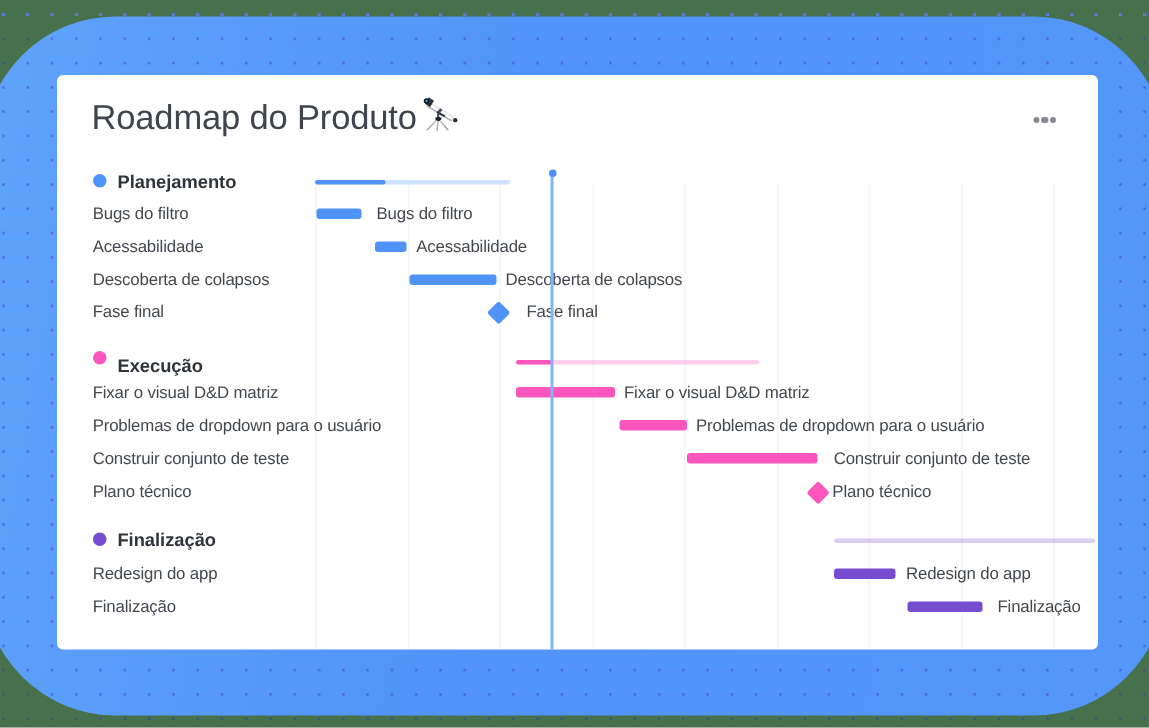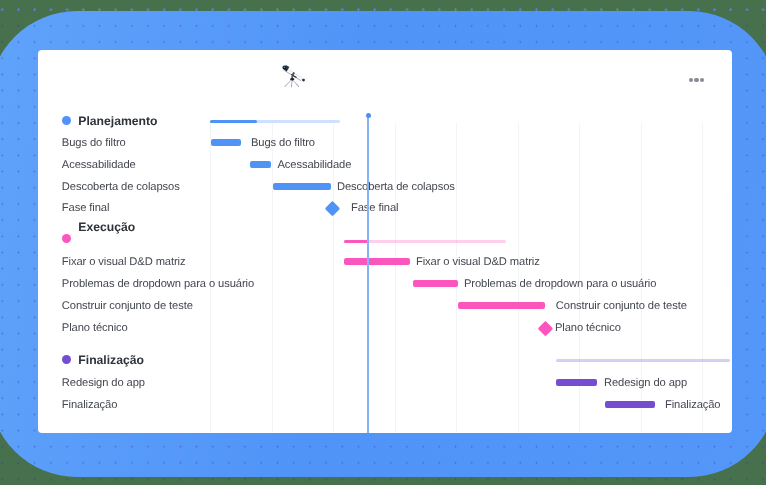--- a/index.html
+++ b/index.html
@@ -41,20 +41,21 @@
 </style>
 </head>
 <body>
 
 <div class="stage">
   <div class="dotsouter"></div>
   <div class="bluebg"></div>
   <div class="dots"></div>
   <div class="card"></div>
 
+  <div class="title">Roadmap do Produto</div>
 
   <svg class="tele" viewBox="0 0 28 28">
     <defs>
       <linearGradient id="tubeG" x1="0.32" y1="0" x2="0.02" y2="1">
         <stop offset="0" stop-color="#e6e8ec"></stop>
         <stop offset="0.12" stop-color="#fbfbfc"></stop>
         <stop offset="0.38" stop-color="#ffffff"></stop>
         <stop offset="0.70" stop-color="#ffffff"></stop>
         <stop offset="0.86" stop-color="#e4e6ea"></stop>
         <stop offset="1" stop-color="#aeb2bb"></stop>
@@ -121,21 +122,21 @@
       <div class="tname" style="top:159px">Acessabilidade</div>
       <div class="bar" style="left:250px;top:161px;width:21px;background:#4f93f7"></div>
       <div class="blabel" style="left:277.5px;top:159px">Acessabilidade</div>
       <div class="tname" style="top:181px">Descoberta de colapsos</div>
       <div class="bar" style="left:273px;top:183px;width:58px;background:#4f93f7"></div>
       <div class="blabel" style="left:337px;top:181px">Descoberta de colapsos</div>
       <div class="tname" style="top:202px">Fase final</div>
       <div class="dia" style="left:327.1px;top:203.1px;background:#4f93f7"></div>
       <div class="blabel" style="left:351px;top:202px">Fase final</div>
       <div class="gdot" style="left:61.6px;top:233.8px;background:#fb56bd"></div>
-      <div class="gname" style="top:220px">Execução</div>
+      <div class="gname" style="top:237px">Execução</div>
       <div class="progdot" style="left:344px;top:240px;width:162px;background:#fb56bd;opacity:.28"></div>
       <div class="prog" style="left:344px;top:240px;width:24px;background:#fb56bd"></div>
       <div class="tname" style="top:256px">Fixar o visual D&amp;D matriz</div>
       <div class="bar" style="left:344px;top:258px;width:65.80000000000001px;background:#fb56bd"></div>
       <div class="blabel" style="left:416px;top:256px">Fixar o visual D&amp;D matriz</div>
       <div class="tname" style="top:278px">Problemas de dropdown para o usuário</div>
       <div class="bar" style="left:413px;top:280px;width:45px;background:#fb56bd"></div>
       <div class="blabel" style="left:464px;top:278px">Problemas de dropdown para o usuário</div>
       <div class="tname" style="top:300px">Construir conjunto de teste</div>
       <div class="bar" style="left:458px;top:302px;width:87.20000000000005px;background:#fb56bd"></div>

